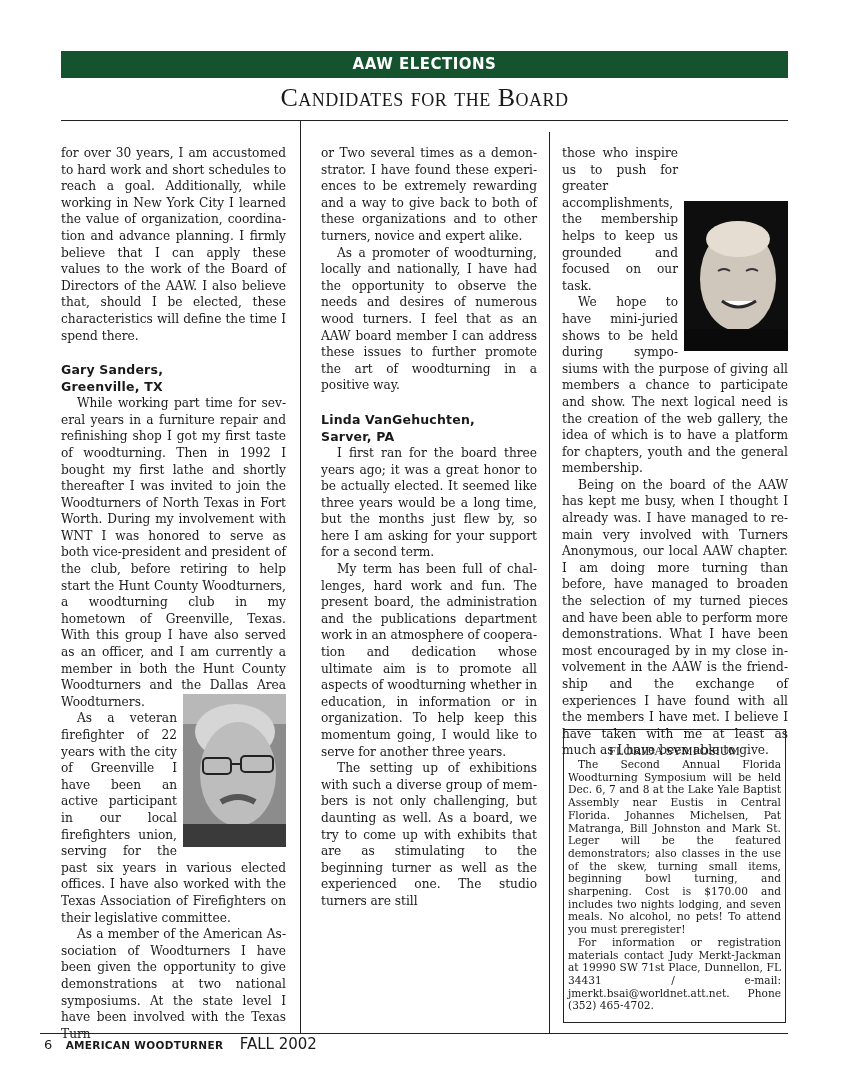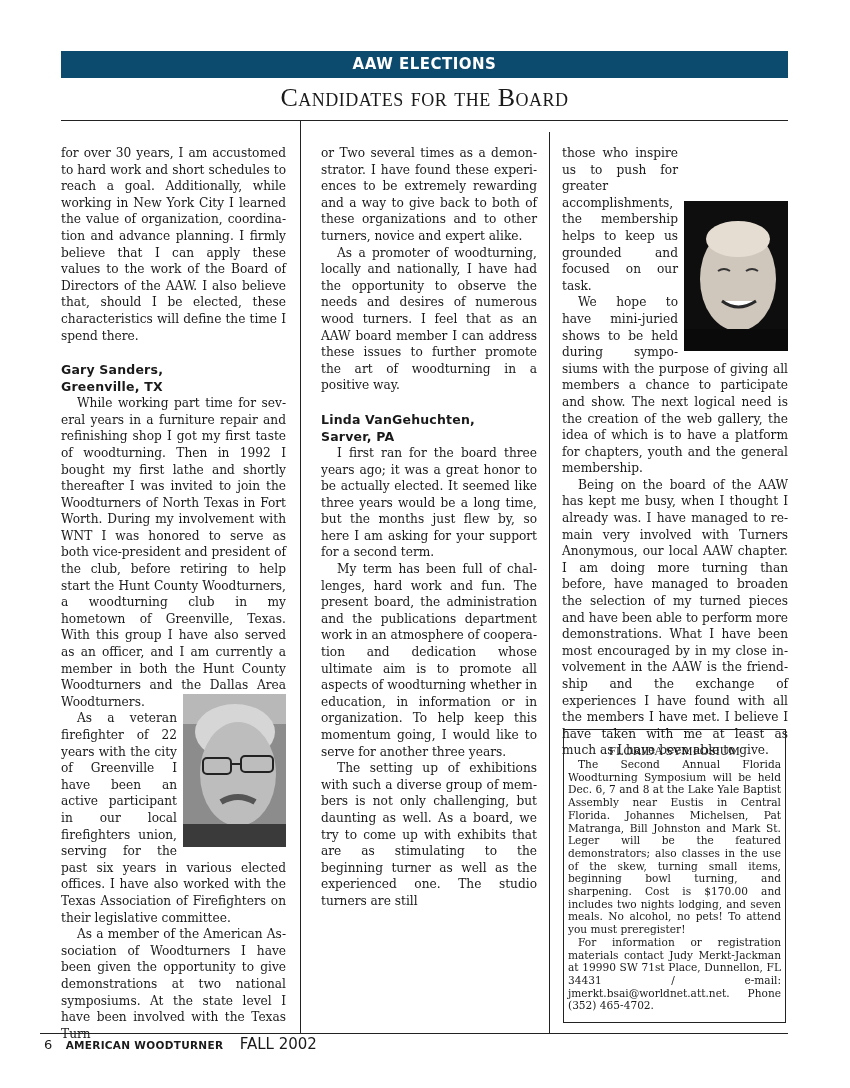--- a/index.html
+++ b/index.html
@@ -1,19 +1,19 @@
 <!DOCTYPE html>
 <html><head>
 <meta charset="utf-8">
 <style>
   html, body { margin: 0; padding: 0; background: #ffffff; }
   body { width: 850px; height: 1088px; position: relative; overflow: hidden; color: #1a1a1a; }
   .banner {
     position: absolute; left: 61px; top: 51px; width: 727px; height: 27px;
-    background: #0c4a6e; color: #fff; text-align: center;
+    background: #14532d; color: #fff; text-align: center;
     font-family: "DejaVu Sans", sans-serif; font-weight: bold; font-size: 15px;
     line-height: 27px; letter-spacing: 0.5px;
   }
   .title {
     position: absolute; left: 61px; top: 84px; width: 727px; text-align: center;
     font-family: "Liberation Serif", serif; font-size: 26px; font-variant: small-caps;
     letter-spacing: 0.5px; line-height: 28px;
   }
   .top-rule { position: absolute; left: 61px; top: 120px; width: 727px; height: 1px; background: #222; }
   .vrule-1 { position: absolute; left: 300px; top: 120px; width: 1px; height: 914px; background: #222; }

